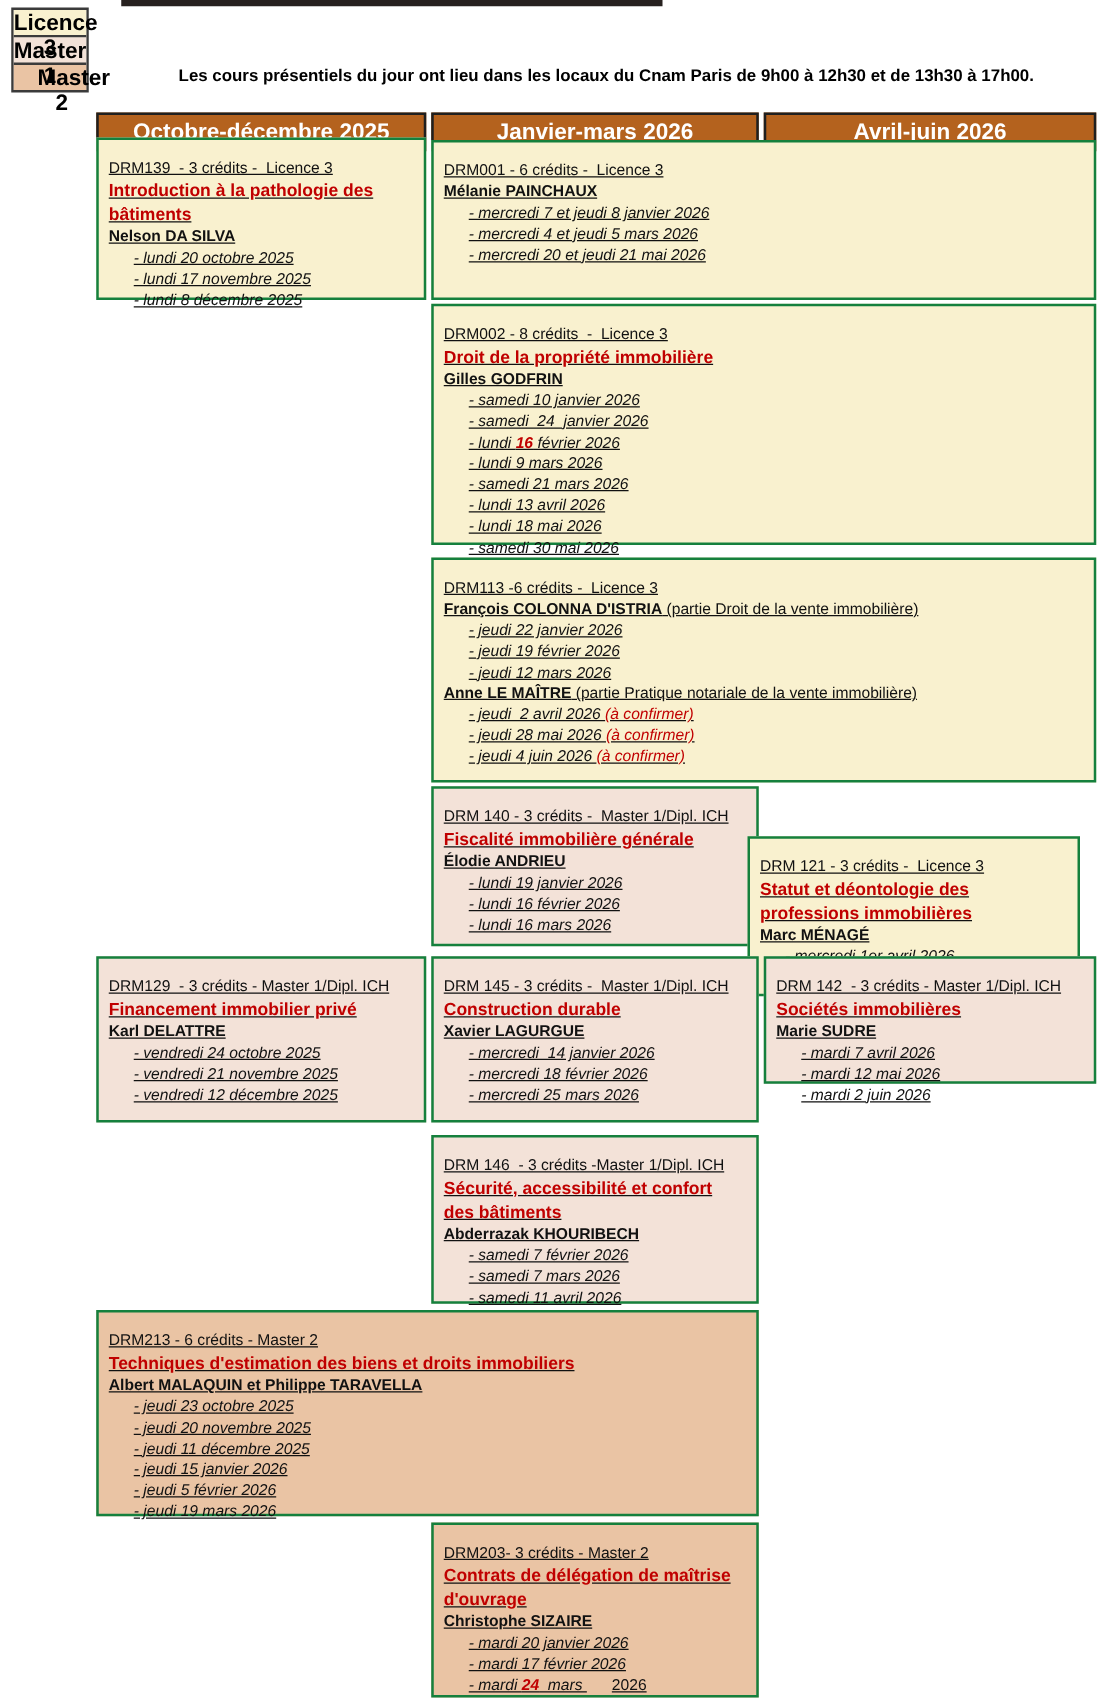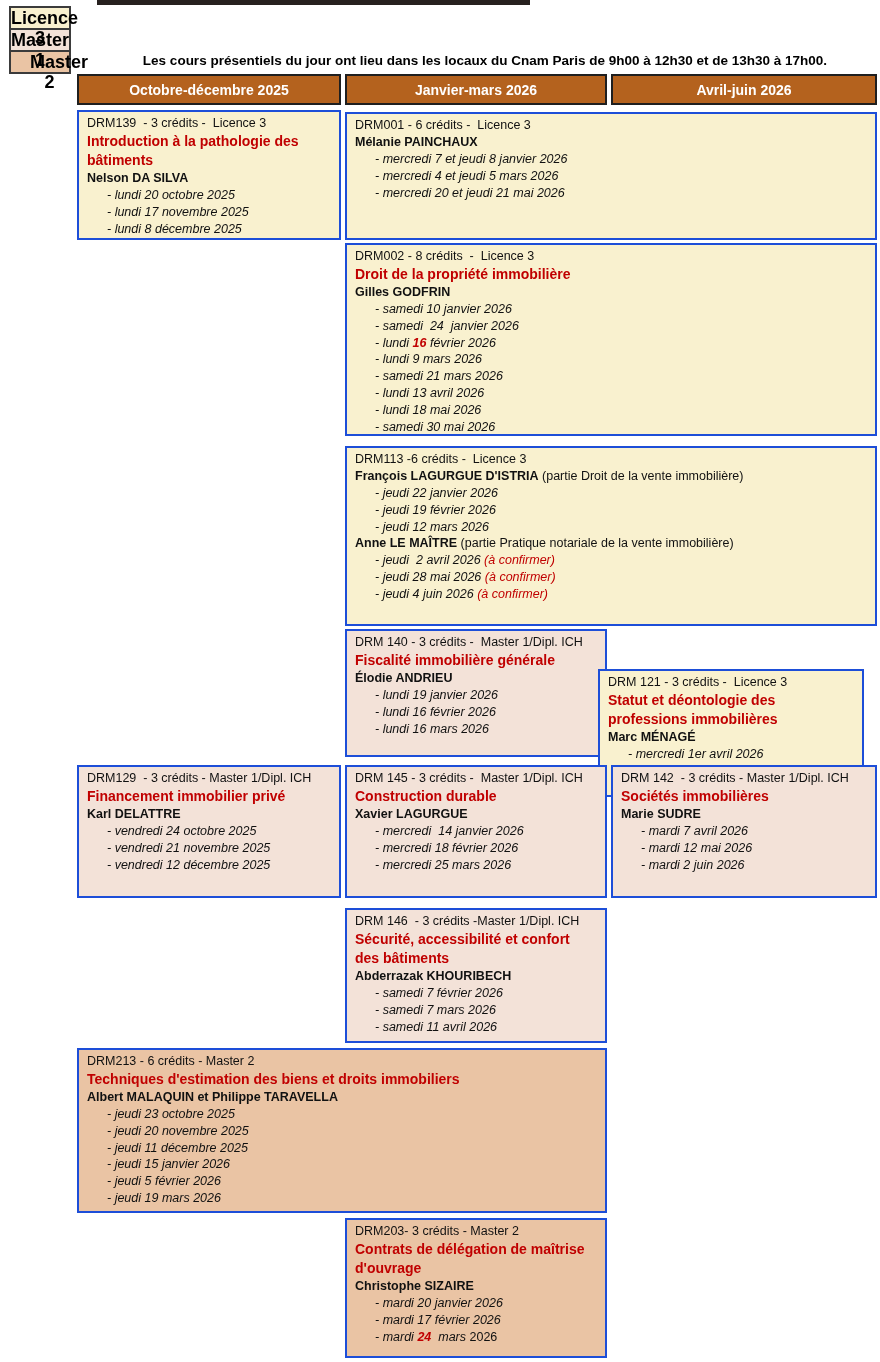--- a/index.html
+++ b/index.html
@@ -7,49 +7,49 @@
   .board{position:relative;width:880px;height:1362px;background:#ffffff;overflow:hidden;}
 
   .topbar{position:absolute;left:97px;top:0;width:433px;height:5px;background:#27211f;}
 
   .legend{position:absolute;left:9px;top:6px;width:58px;border:2px solid #3b3b3b;}
   .legend-item{height:20px;line-height:20px;text-align:center;font-weight:bold;font-size:18px;color:#000;border-bottom:2px solid #3b3b3b;}
   .legend-item:last-child{border-bottom:none;padding-left:19px;}
 
   .notice{position:absolute;left:90px;top:53px;width:790px;text-align:center;font-weight:bold;font-size:13.5px;color:#000;}
 
-  .colhead{position:absolute;top:74px;height:31px;background:#b4621e;border:2px solid #1f1f1f;color:#ffffff;font-weight:bold;font-size:14px;display:flex;align-items:center;justify-content:center;box-sizing:border-box;}
+  .colhead{position:absolute;top:90px;height:31px;background:#b4621e;border:2px solid #1f1f1f;color:#ffffff;font-weight:bold;font-size:18px;display:flex;align-items:center;justify-content:center;box-sizing:border-box;}
   .colhead.c1{left:77px;width:264px;}
   .colhead.c2{left:345px;width:262px;}
   .colhead.c3{left:611px;width:266px;}
 
-  .card{position:absolute;box-sizing:border-box;border:2px solid #1d4ed8;padding:3px 8px 0 8px;font-size:12.5px;color:#111;}
+  .card{position:absolute;box-sizing:border-box;border:2px solid #15803d;padding:14px 8px 0 8px;font-size:12.5px;color:#111;text-decoration:underline;}
   .card .code{line-height:17px;white-space:pre-wrap;}
   .card .title{color:#c00000;font-weight:bold;font-size:14px;line-height:19px;}
   .card .instructor{line-height:17px;}
   .card .instructor .name{font-weight:bold;}
   .card .instructor .note{font-weight:normal;}
   .card .date{font-style:italic;line-height:16.8px;padding-left:20px;white-space:pre-wrap;}
   .hl{color:#c00000;font-weight:bold;}
   .confirm{color:#c00000;}
-  .roman{font-style:normal;}
+  .roman{font-style:normal;margin-left:20px;}
 
   .lv-licence3{background:#f9f1cf;}
   .lv-master1{background:#f3e2d8;}
   .lv-master2{background:#eac4a4;}
 
   .pos-drm139{left:77px;top:110px;width:264px;height:130px;}
   .pos-drm001{left:345px;top:112px;width:532px;height:128px;}
   .pos-drm002{left:345px;top:243px;width:532px;height:193px;}
   .pos-drm113{left:345px;top:446px;width:532px;height:180px;}
   .pos-drm140{left:345px;top:629px;width:262px;height:128px;}
   .pos-drm121{left:598px;top:629px;width:266px;height:128px;margin-top:40px;}
   .pos-drm129{left:77px;top:765px;width:264px;height:133px;}
   .pos-drm145{left:345px;top:765px;width:262px;height:133px;}
-  .pos-drm142{left:611px;top:765px;width:266px;height:133px;}
+  .pos-drm142{left:611px;top:765px;width:266px;height:102px;}
   .pos-drm146{left:345px;top:908px;width:262px;height:135px;}
   .pos-drm213{left:77px;top:1048px;width:530px;height:165px;}
   .pos-drm203{left:345px;top:1218px;width:262px;height:140px;}
 </style>
 </head>
 <body>
 
 <div class="board">
 
   <div class="topbar"></div>
@@ -89,21 +89,21 @@
       <div class="date"><span>- samedi  24  janvier 2026</span></div>
       <div class="date"><span>- lundi </span><span class="hl">16</span><span> février 2026</span></div>
       <div class="date"><span>- lundi 9 mars 2026</span></div>
       <div class="date"><span>- samedi 21 mars 2026</span></div>
       <div class="date"><span>- lundi 13 avril 2026</span></div>
       <div class="date"><span>- lundi 18 mai 2026</span></div>
       <div class="date"><span>- samedi 30 mai 2026</span></div>
     </div>
   <div class="card pos-drm113 lv-licence3">
       <div class="code">DRM113 -6 crédits -  Licence 3</div>
-      <div class="instructor"><span class="name">François LAGURGUE D'ISTRIA</span><span class="note"> (partie Droit de la vente immobilière)</span></div>
+      <div class="instructor"><span class="name">François COLONNA D'ISTRIA</span><span class="note"> (partie Droit de la vente immobilière)</span></div>
       <div class="date"><span>- jeudi 22 janvier 2026</span></div>
       <div class="date"><span>- jeudi 19 février 2026</span></div>
       <div class="date"><span>- jeudi 12 mars 2026</span></div>
       <div class="instructor"><span class="name">Anne LE MAÎTRE</span><span class="note"> (partie Pratique notariale de la vente immobilière)</span></div>
       <div class="date"><span>- jeudi  2 avril 2026 </span><span class="confirm">(à confirmer)</span></div>
       <div class="date"><span>- jeudi 28 mai 2026 </span><span class="confirm">(à confirmer)</span></div>
       <div class="date"><span>- jeudi 4 juin 2026 </span><span class="confirm">(à confirmer)</span></div>
     </div>
   <div class="card pos-drm140 lv-master1">
       <div class="code">DRM 140 - 3 crédits -  Master 1/Dipl. ICH</div>

